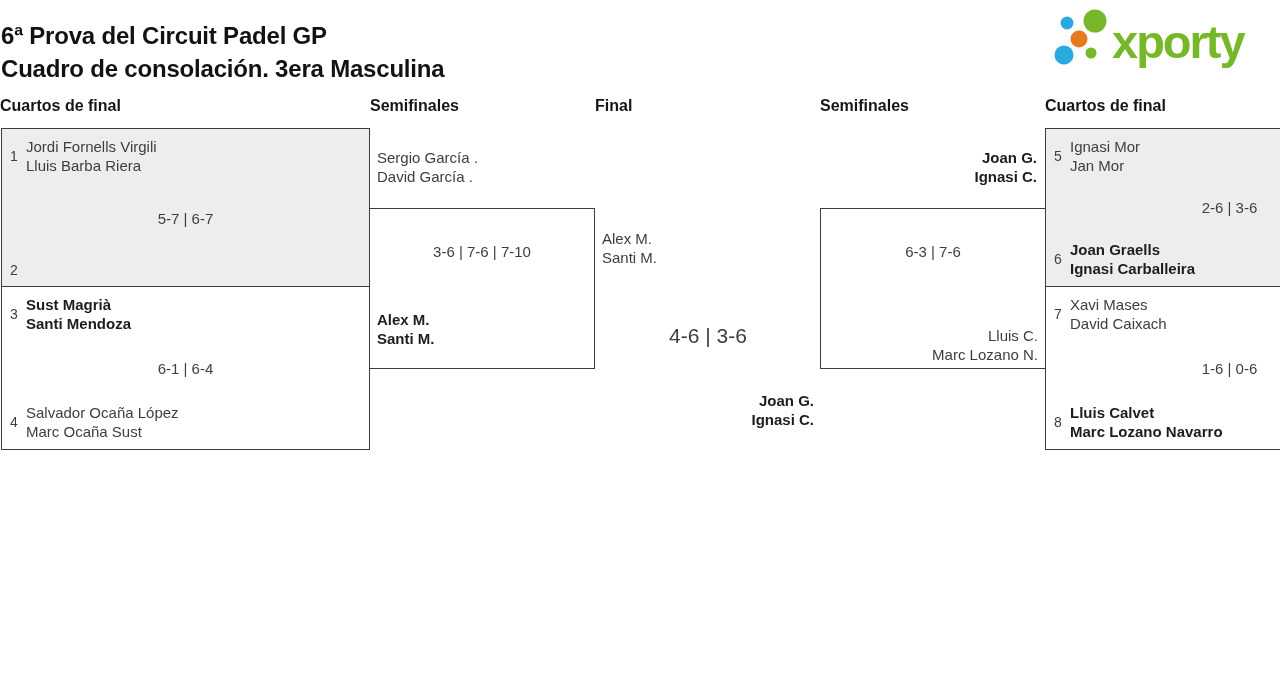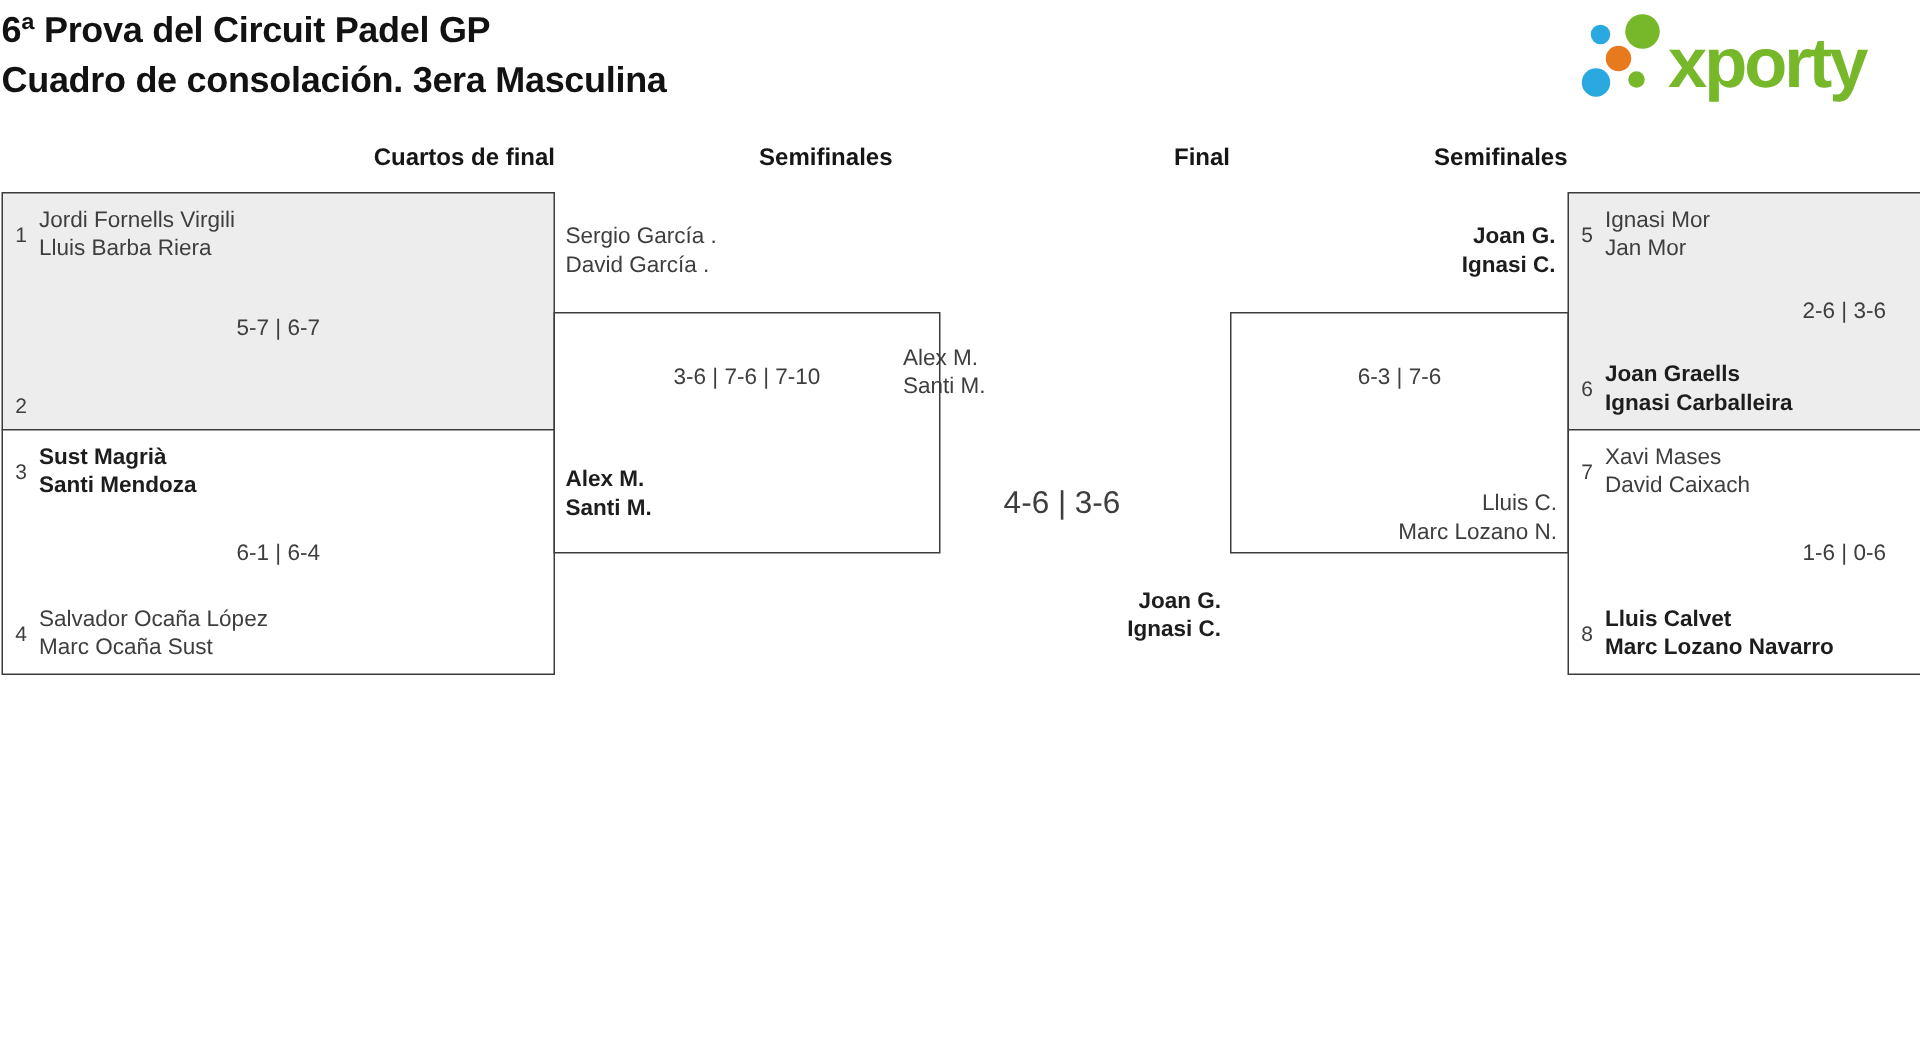--- a/index.html
+++ b/index.html
@@ -3,32 +3,32 @@
 <meta charset="utf-8">
 <style>
   html,body{margin:0;padding:0}
   body{
     width:1280px;height:697px;position:relative;overflow:hidden;
     background:#fff;font-family:"Liberation Sans",sans-serif;
     color:var(--text,#3e3e3e);
   }
 
   
-  .title-block{position:absolute;left:1px;top:4px;line-height:33px;}
+  .title-block{position:absolute;left:1px;top:19px;line-height:33px;}
   .title-line{font-size:24px;font-weight:700;color:#121212;letter-spacing:-0.2px;}
 
   .logo{position:absolute;left:1046px;top:4px;width:232px;height:66px;}
   .logo svg{overflow:visible;display:block}
   .dot-green{fill:var(--logo-green,#76b82a)}
   .dot-blue{fill:var(--logo-blue,#29a9e0)}
   .dot-orange{fill:var(--logo-orange,#e87a1e)}
   .logo-text{fill:var(--logo-green,#76b82a);font-family:"Liberation Sans",sans-serif;font-size:47px;font-weight:800;letter-spacing:-2px}
 
   
-  .round-h{position:absolute;top:97px;font-size:16px;font-weight:700;color:#161616;text-align:right;white-space:nowrap}
+  .round-h{position:absolute;top:97px;font-size:16px;font-weight:700;color:#161616;text-align:left;white-space:nowrap}
 
   
   .box{
     position:absolute;box-sizing:border-box;border:1px solid var(--border,#3c3c3c);
     background:#fff;display:flex;flex-direction:column;justify-content:space-between;
     padding:8px 0;
   }
   .box.shaded{background:var(--shaded-match-bg,#ededed)}
   .team-row{display:flex;align-items:center;padding-left:7px}
   .seed{font-size:14px;color:var(--text,#3e3e3e);min-width:10px;text-align:center;margin-right:7px}
@@ -141,21 +141,21 @@
       <div class="team-line">Lluis Calvet</div>
       <div class="team-line">Marc Lozano Navarro</div>
     </div>
   </div>
 </div>
 
 <div class="float-team" style="left:377px;top:148px">
   <div class="team-line">Sergio García .</div>
   <div class="team-line">David García .</div>
 </div>
-<div class="sf-box" style="left:369px;top:208px;width:258px;height:161px">
+<div class="sf-box" style="left:369px;top:208px;width:226px;height:161px">
   <div class="score">3-6 | 7-6 | 7-10</div>
   <div class="sf-bottom-left float-team bold">
     <div class="team-line">Alex M.</div>
     <div class="team-line">Santi M.</div>
   </div>
 </div>
 
 <div class="float-team right bold" style="right:243px;top:148px">
   <div class="team-line">Joan G.</div>
   <div class="team-line">Ignasi C.</div>

